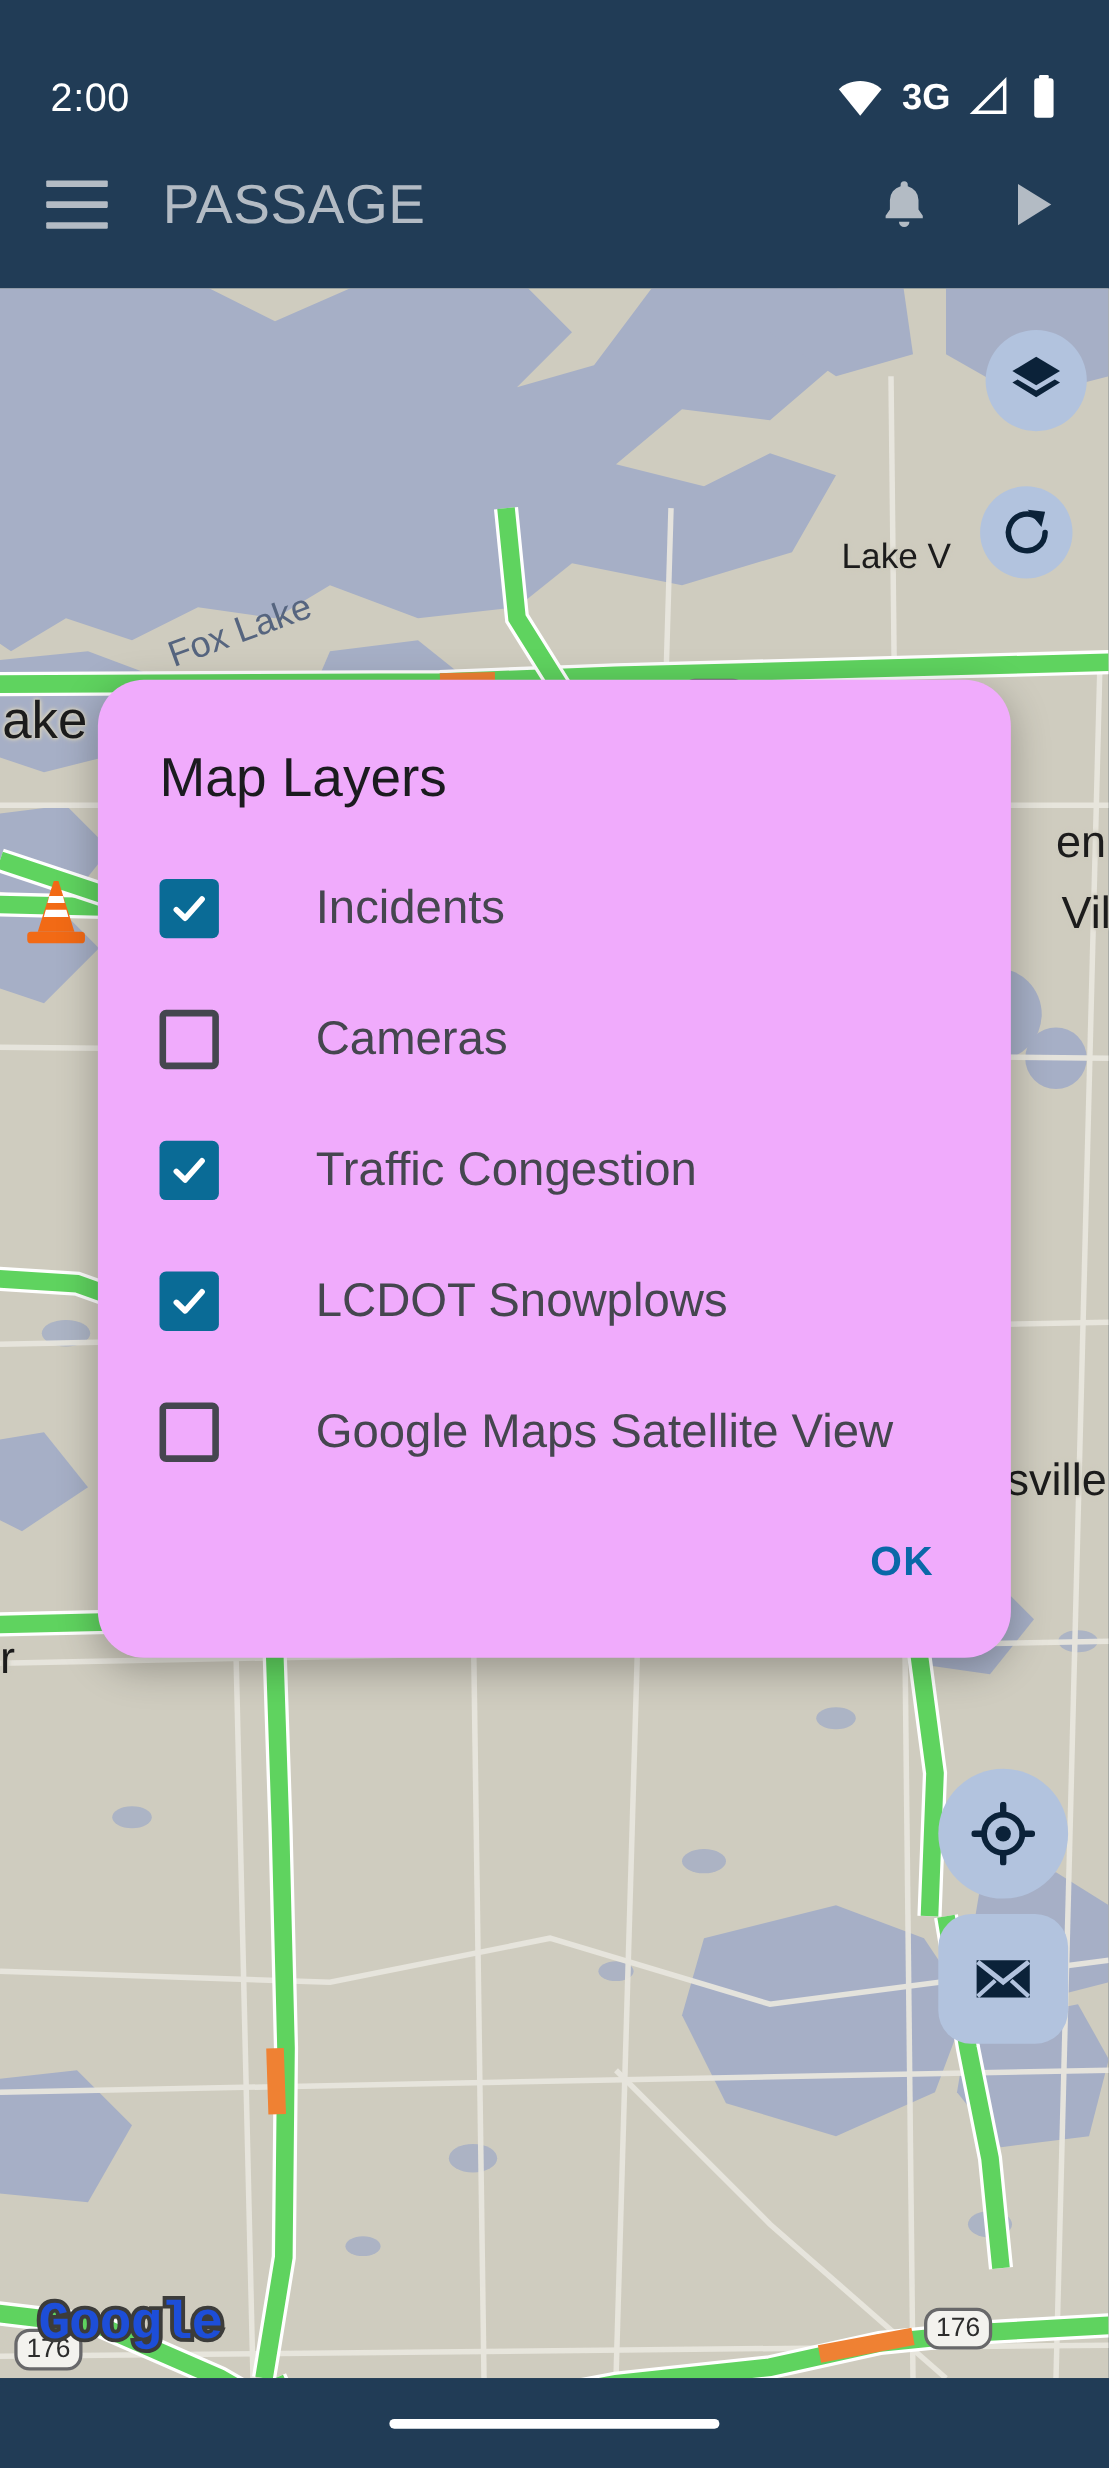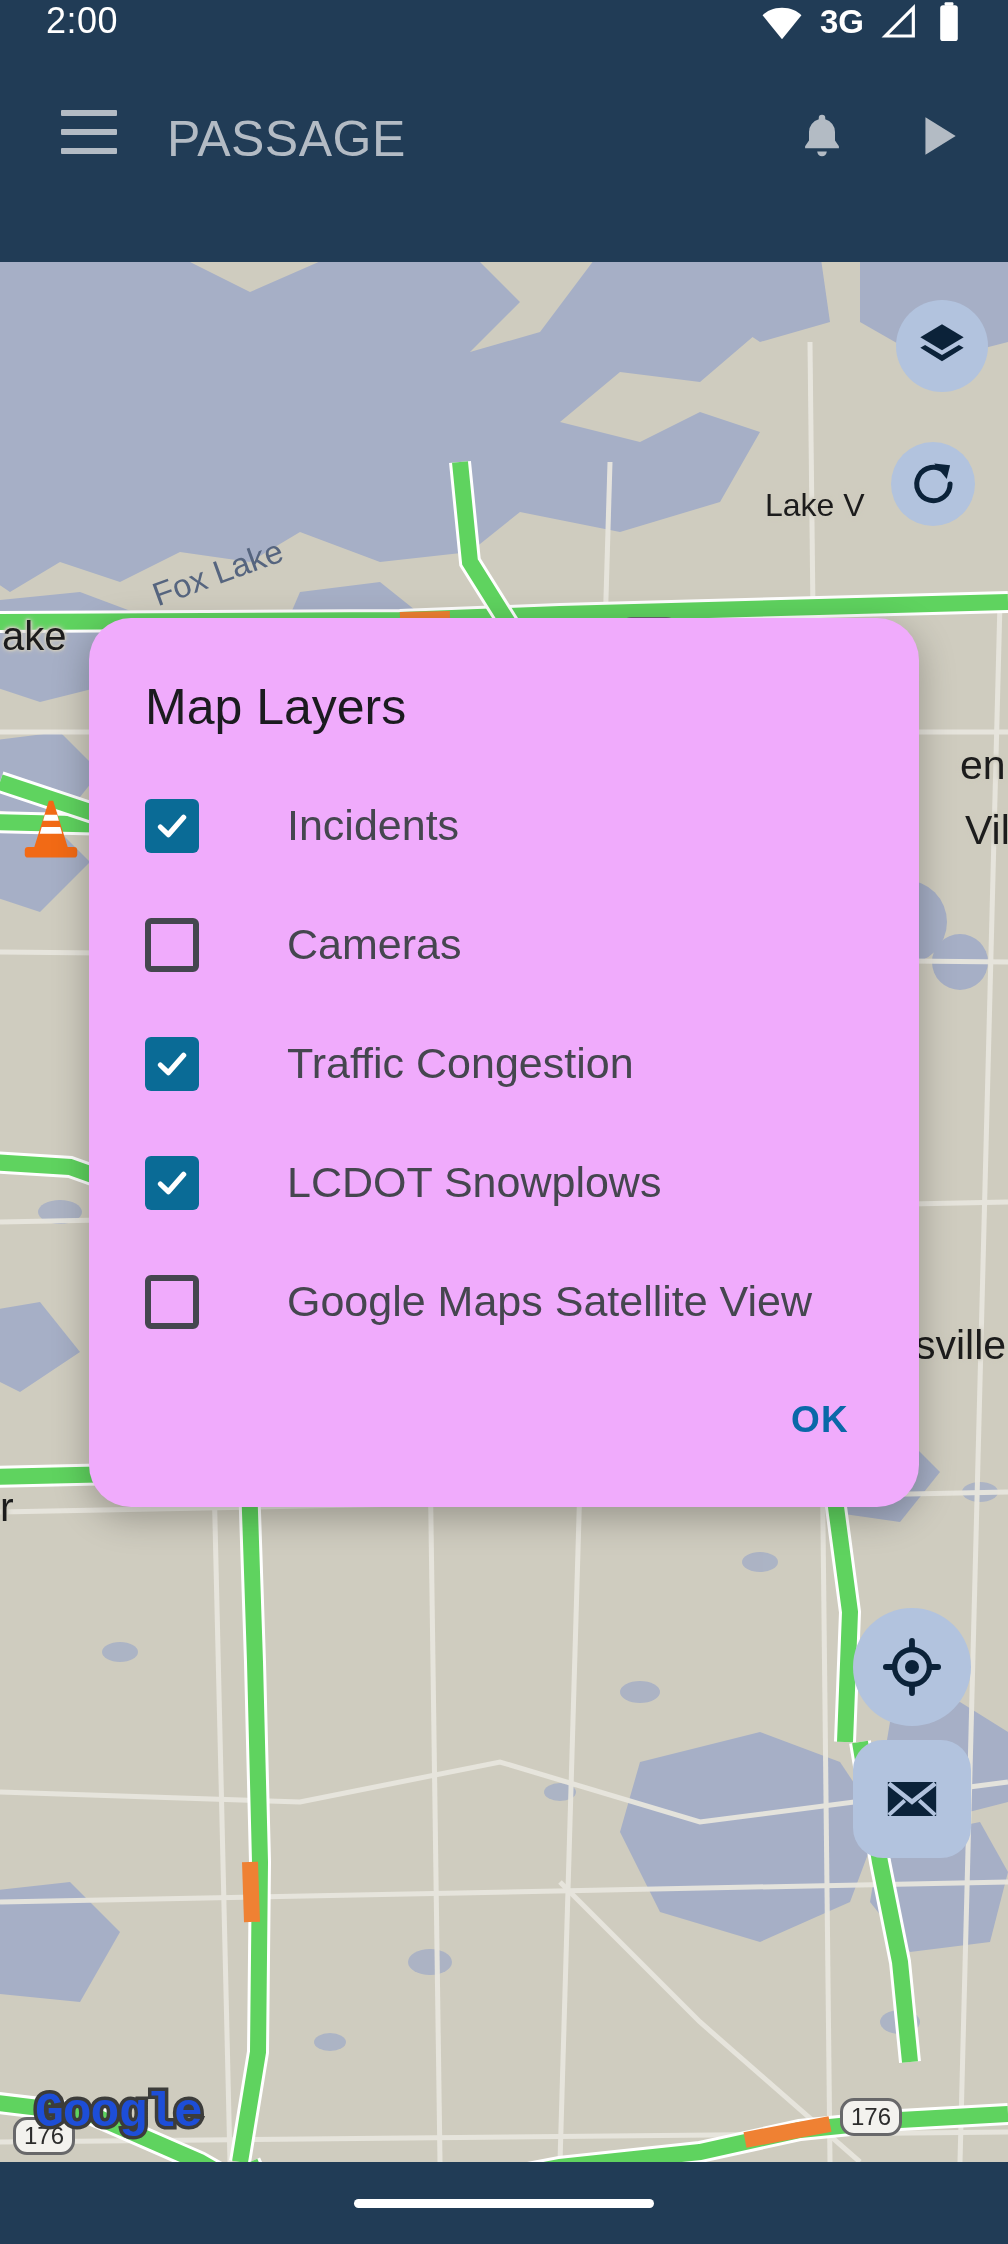--- a/index.html
+++ b/index.html
@@ -13,42 +13,41 @@
     position: relative;
     width: 1008px; height: 2244px;
     overflow: hidden;
   }
 
   
   #status-bar {
     position: absolute; top: 0; left: 0;
     width: 1008px; height: 110px;
     background: #213c56;
-    display: flex; align-items: flex-start;
+    display: flex; align-items: flex-end;
     justify-content: space-between;
     padding: 0 46px;
     z-index: 40;
   }
   #status-time {
     color: #ffffff; font-size: 36px; letter-spacing: 0.5px;
   }
   #status-icons {
     display: flex; align-items: center; gap: 16px;
   }
   .si { display: block; }
   #status-3g { color:#ffffff; font-size: 33px; font-weight: 700; letter-spacing:0px;}
 
   
   #app-bar {
     position: absolute; top: 110px; left: 0;
     width: 1008px; height: 152px;
     background: #213c56;
-    display: flex; align-items: flex-start;
+    display: flex; align-items: center;
     z-index: 40;
-    padding-left: 19px;
   }
   #menu-btn {
     width: 56px; height: 44px; margin-left: 42px;
     display: flex; flex-direction: column; justify-content: space-between;
     cursor: pointer;
   }
   #menu-btn span { display:block; height: 6px; width: 100%; background:#b3bbc4; border-radius:1px;}
   #app-title {
     color: #b3bbc4; font-size: 50px; font-weight: 400;
     margin-left: 50px; letter-spacing: 0.5px;
@@ -277,21 +276,21 @@
         <path d="M860,1480 L880,1600 L900,1700 L910,1800" stroke="#ffffff" stroke-width="22"></path>
         <path d="M860,1480 L880,1600 L900,1700 L910,1800" stroke="#5fd35f" stroke-width="16"></path>
 
         <path d="M-10,900 L70,905 L140,930" stroke="#ffffff" stroke-width="22"></path>
         <path d="M-10,900 L70,905 L140,930" stroke="#5fd35f" stroke-width="16"></path>
       </g>
     </svg>
 
     <div id="map-labels">
         <div class="maplabel waterlabel" style="left: 150px; top: 292px; font-size: 33px; transform: rotate(-20deg);">Fox Lake</div>
-        <div class="maplabel" style="left: 2px; top: 352px; font-size: 40px;">ake</div>
+        <div class="maplabel" style="left: 2px; top: 366px; font-size: 48px;">ake</div>
         <div class="maplabel" style="left: 765px; top: 225px; font-size: 32px;">Lake V</div>
         <div class="maplabel" style="left: 960px; top: 480px; font-size: 41px;">en</div>
         <div class="maplabel" style="left: 965px; top: 545px; font-size: 41px;">Vil</div>
         <div class="maplabel" style="left: 915px; top: 1060px; font-size: 41px;">sville</div>
         <div class="maplabel" style="left: 0px; top: 1222px; font-size: 41px;">r</div>
       </div>
     <div id="map-shields">
         <div class="shield" style="left: 618px; top: 355px;">132</div>
         <div class="shield" style="left: 291px; top: 570px;">59</div>
         <div class="shield" style="left: 840px; top: 1836px;">176</div>

